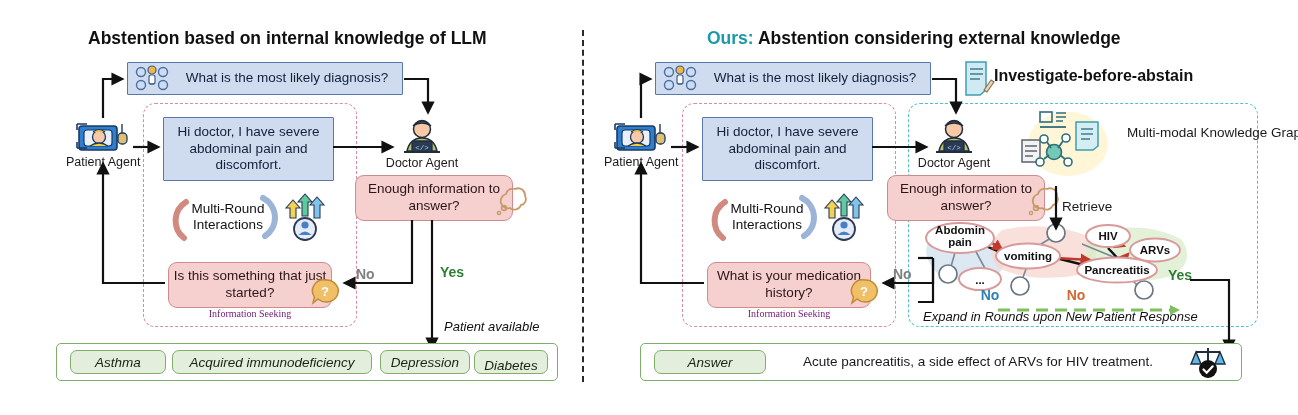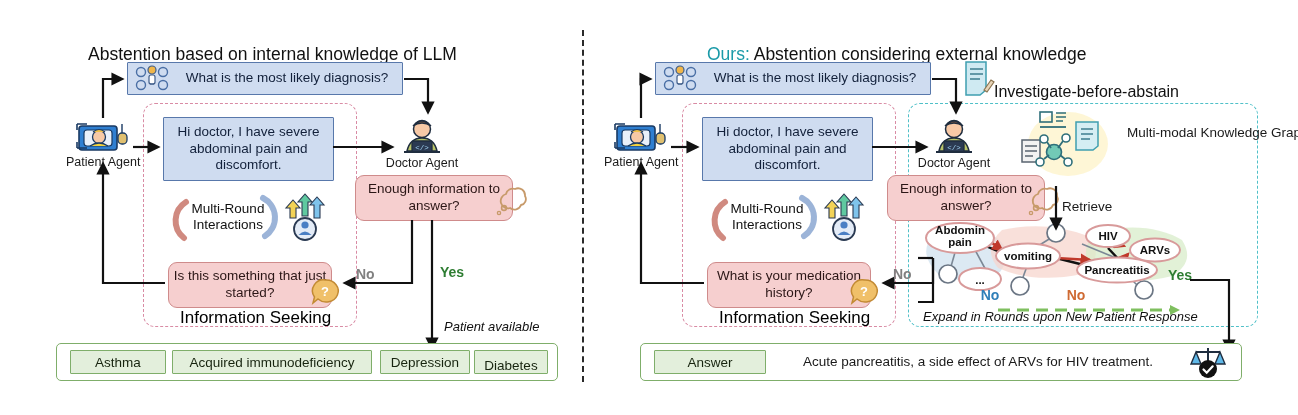--- a/index.html
+++ b/index.html
@@ -1,39 +1,39 @@
 <!DOCTYPE html>
 <html><head>
 <meta charset="utf-8">
 <style>
   html,body{margin:0;padding:0;background:#ffffff;}
   body{width:1298px;height:415px;position:relative;overflow:hidden;
        font-family:"Liberation Sans","DejaVu Sans",sans-serif;}
   .abs{position:absolute;}
-  .ttl{font-weight:normal;font-size:17.5px;color:#111;white-space:nowrap;margin-top:16px;}
+  .ttl{font-weight:bold;font-size:17.5px;color:#111;white-space:nowrap;}
   .ttl .ours{color:#1a9aa8;}
   .lbl{font-size:13.5px;color:#1a1a1a;white-space:nowrap;}
   .lbl-sm{font-size:12.5px;color:#1a1a1a;white-space:nowrap;}
   .bluebox{background:#cfdcf0;border:1.6px solid #5878ab;border-radius:1px;
            color:#12203a;font-size:13.5px;text-align:center;line-height:1.25;
            display:flex;align-items:center;justify-content:center;}
   .redbox{background:#f6cfcf;border:1.6px solid #cf8b8b;border-radius:9px;
           color:#2b1616;font-size:13.5px;text-align:center;line-height:1.25;
           display:flex;align-items:center;justify-content:center;}
-  .greenpill{background:#e3efdc;border:1.5px solid #7fae6a;border-radius:1px;
+  .greenpill{background:#e3efdc;border:1.5px solid #7fae6a;border-radius:7px;
              color:#17240f;font-size:13.5px;display:flex;align-items:center;
-             justify-content:center;white-space:nowrap;}
+             justify-content:center;white-space:nowrap;font-style:italic;}
   .greenbar{border:1.6px solid #7fae6a;border-radius:5px;background:#ffffff;}
   .dashpink{border:1.7px dashed #d98ba4;border-radius:12px;}
   .dashteal{border:1.7px dashed #4fc0c8;border-radius:12px;}
   .divider{border-left:2.5px dashed #2a2a2a;}
   .yes{color:#2e7d32;font-weight:bold;font-size:14px;}
   .no{color:#808080;font-weight:bold;font-size:14px;}
   .ital{font-style:italic;font-size:13px;color:#111;white-space:nowrap;}
-  .seek{font-size:17px;color:#000000;white-space:nowrap;}
+  .seek{font-size:10px;color:#701a75;white-space:nowrap;font-family:Liberation Serif, serif;}
   .mr{font-size:13.5px;color:#111;text-align:center;line-height:1.2;}
   svg{overflow:visible;}
   .kglabel{font-weight:bold;font-size:11.5px;fill:#111;}
   .kgno-b{fill:#2f7fb8;font-weight:bold;font-size:14px;}
   .kgno-o{fill:#cf6a33;font-weight:bold;font-size:14px;}
   .kgyes{fill:#2e7d32;font-weight:bold;font-size:14px;}
 </style>
 </head>
 <body>
 

